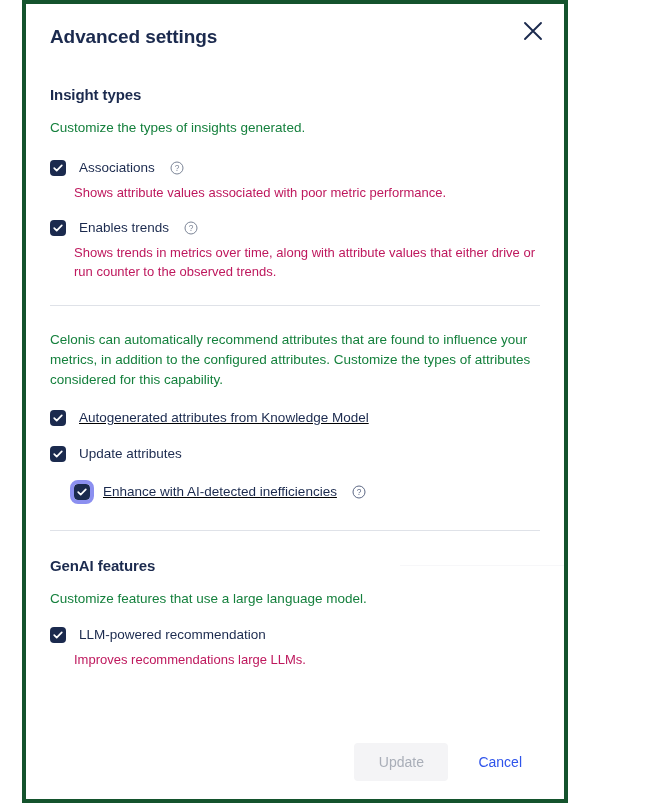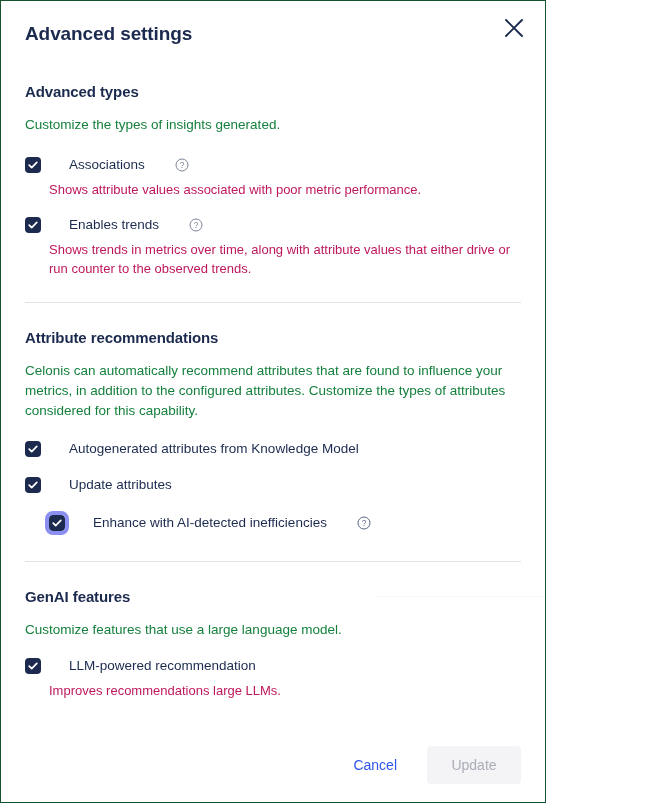--- a/index.html
+++ b/index.html
@@ -11,22 +11,23 @@
     font-family: "Liberation Sans", sans-serif;
     -webkit-font-smoothing: antialiased;
   }
 
   .dialog {
     position: relative;
     width: 546px;
     height: 803px;
     box-sizing: border-box;
     background: #ffffff;
-    border: 1px solid #14532d;
+    border: 4px solid #14532d;
     overflow: hidden;
+    margin-left: 22px;
   }
 
   
   .dialog-header {
     position: relative;
     padding: 20px 24px 0 24px;
     height: 52px;
     box-sizing: border-box;
   }
   .dialog-title {
@@ -72,21 +73,21 @@
     color: #15803d;
     line-height: 20px;
     margin: 12px 0 0 0;
     max-width: 580px;
   }
 
   
   .check-row {
     display: flex;
     align-items: center;
-    gap: 28px;
+    gap: 13px;
   }
   .check-row.indent { margin-left: 24px; text-align: right; }
 
   .checkbox {
     position: relative;
     flex: 0 0 auto;
     width: 16px;
     height: 16px;
     border-radius: 4px;
     background: #1b2a4e;
@@ -173,21 +174,21 @@
     background: #f4f4f6;
     color: #a9aeb8;
     min-width: 94px;
     cursor: default;
   }
 
   
   .mt-28 { margin-top: 28px; }
   .mt-24 { margin-top: 24px; }
   .mt-20 { margin-top: 20px; }
-  .mt-18 { margin-top: 18px; }
+  .mt-18 { margin-top: 18px; text-decoration: underline; }
   .mt-16 { margin-top: 16px; }
 </style>
 </head>
 <body>
 
 <div class="dialog">
 
   <div class="dialog-header">
     <h1 class="dialog-title">Advanced settings</h1>
     <button class="close-button">
@@ -195,21 +196,21 @@
         <svg width="22" height="22" viewBox="0 0 22 22" aria-hidden="true">
           <path d="M3 3 L19 19 M19 3 L3 19" stroke="#1b2a4e" stroke-width="1.9" stroke-linecap="round"></path>
         </svg>
       </span>
     </button>
   </div>
 
   <div class="dialog-body">
 
     <div class="section mt-28">
-      <h2 class="section-title">Advanced types</h2>
+      <h2 class="section-title">Insight types</h2>
       <p class="section-desc">Customize the types of insights generated.</p>
 
       <div class="mt-20">
         <div class="check-row">
           <span class="checkbox">
             <svg width="12" height="12" viewBox="0 0 12 12" aria-hidden="true">
               <path d="M2.2 6.2 L4.7 8.7 L9.8 3.4" stroke="#ffffff" stroke-width="1.7" fill="none" stroke-linecap="round" stroke-linejoin="round"></path>
             </svg>
           </span>
           <span class="check-label">Associations</span>
@@ -238,21 +239,20 @@
             </svg>
           </span>
         </div>
         <div class="check-desc">Shows trends in metrics over time, along with attribute values that either drive or run counter to the observed trends.</div>
       </div>
     </div>
 
     <div class="divider mt-24"></div>
 
     <div class="section mt-24">
-      <h2 class="section-title">Attribute recommendations</h2>
       <p class="section-desc">Celonis can automatically recommend attributes that are found to influence your metrics, in addition to the configured attributes. Customize the types of attributes considered for this capability.</p>
 
       <div class="check-row mt-18">
         <span class="checkbox">
           <svg width="12" height="12" viewBox="0 0 12 12" aria-hidden="true">
             <path d="M2.2 6.2 L4.7 8.7 L9.8 3.4" stroke="#ffffff" stroke-width="1.7" fill="none" stroke-linecap="round" stroke-linejoin="round"></path>
           </svg>
         </span>
         <span class="check-label">Autogenerated attributes from Knowledge Model</span>
       </div>
@@ -299,17 +299,17 @@
           </span>
           <span class="check-label">LLM-powered recommendation</span>
         </div>
         <div class="check-desc">Improves recommendations large LLMs.</div>
       </div>
     </div>
 
   </div>
 
   <div class="dialog-footer">
+    <button class="btn btn-update" disabled="">Update</button>
     <button class="btn btn-cancel">Cancel</button>
-    <button class="btn btn-update" disabled="">Update</button>
   </div>
 
 </div>
 
 </body></html>

